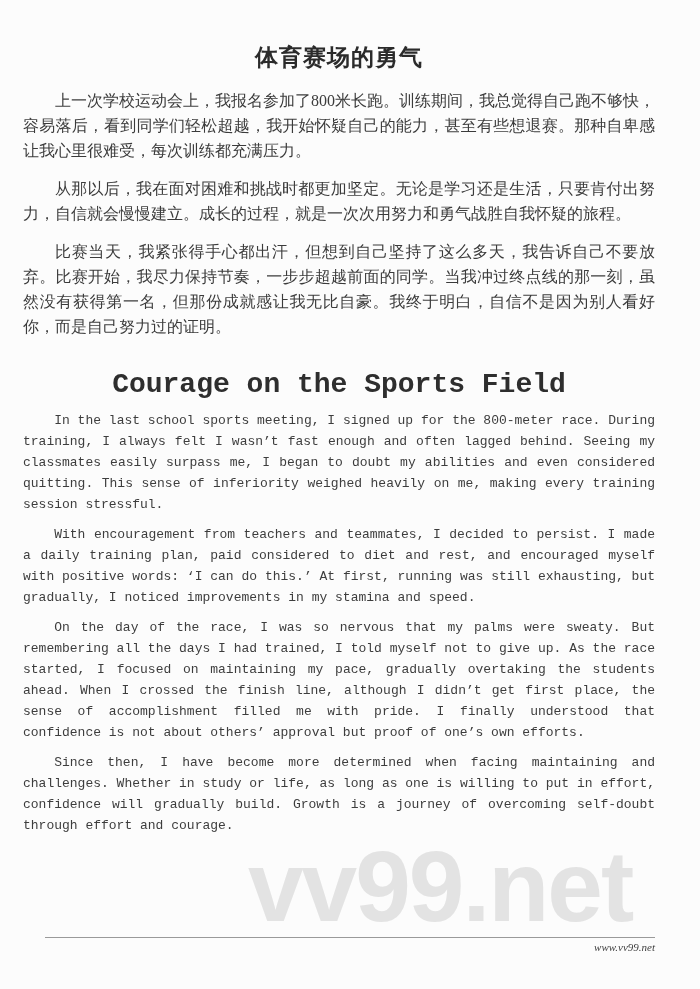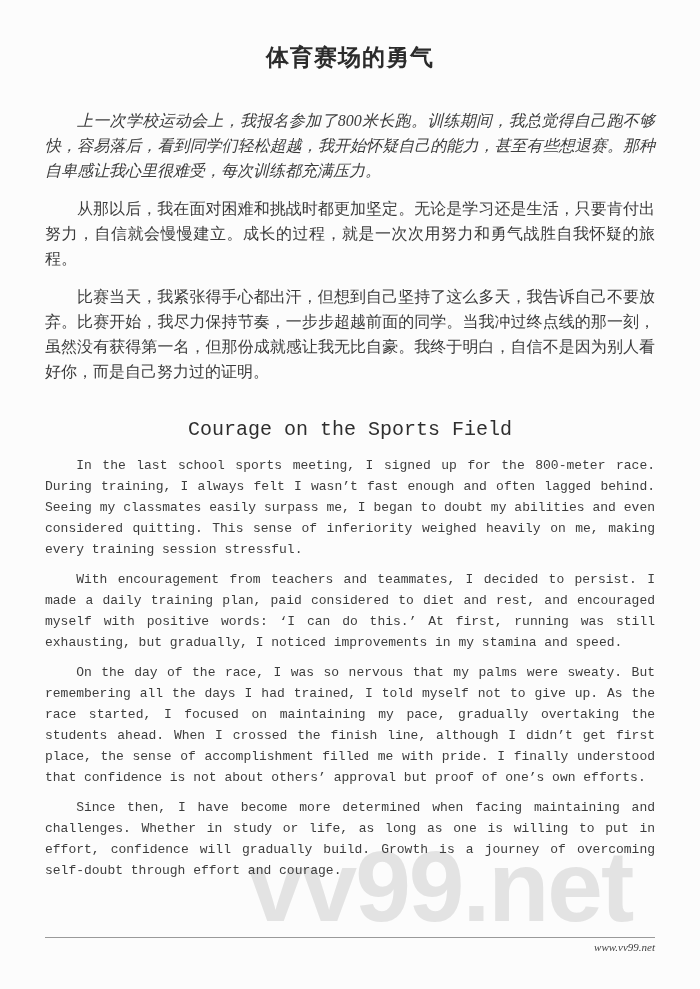--- a/index.html
+++ b/index.html
@@ -26,21 +26,21 @@
     font-size: 100px;
     line-height: 1;
     letter-spacing: -2px;
     color: #e3e3e3;
     user-select: none;
     white-space: nowrap;
   }
   .content {
     position: relative;
     z-index: 1;
-    padding: 44px 45px 0 45px;
+    padding: 44px 45px 0 23px;
     box-sizing: border-box;
   }
   .cn-title {
     margin: 0;
     font-family: "Liberation Serif", serif;
     font-weight: bold;
     font-size: 23px;
     line-height: 28px;
     text-align: center;
     color: #2b2b2b;
@@ -49,28 +49,27 @@
   p.cn {
     margin: 13px 0 0 0;
     font-family: "Liberation Serif", serif;
     font-size: 16px;
     line-height: 25px;
     text-align: justify;
     text-indent: 2em;
     color: #3b3b3b;
   }
   p.cn:first-of-type {
-    margin-top: 36px;
-    font-style: italic;
+    margin-top: 16px;
   }
   .en-title {
     margin: 30px 0 0 0;
     font-family: "Liberation Mono", monospace;
-    font-weight: 400;
-    font-size: 20px;
+    font-weight: 700;
+    font-size: 28px;
     line-height: 32px;
     text-align: center;
     color: #2e2e2e;
   }
   p.en {
     margin: 9px 0 0 0;
     font-family: "Liberation Mono", monospace;
     font-size: 13px;
     line-height: 21px;
     text-align: justify;

